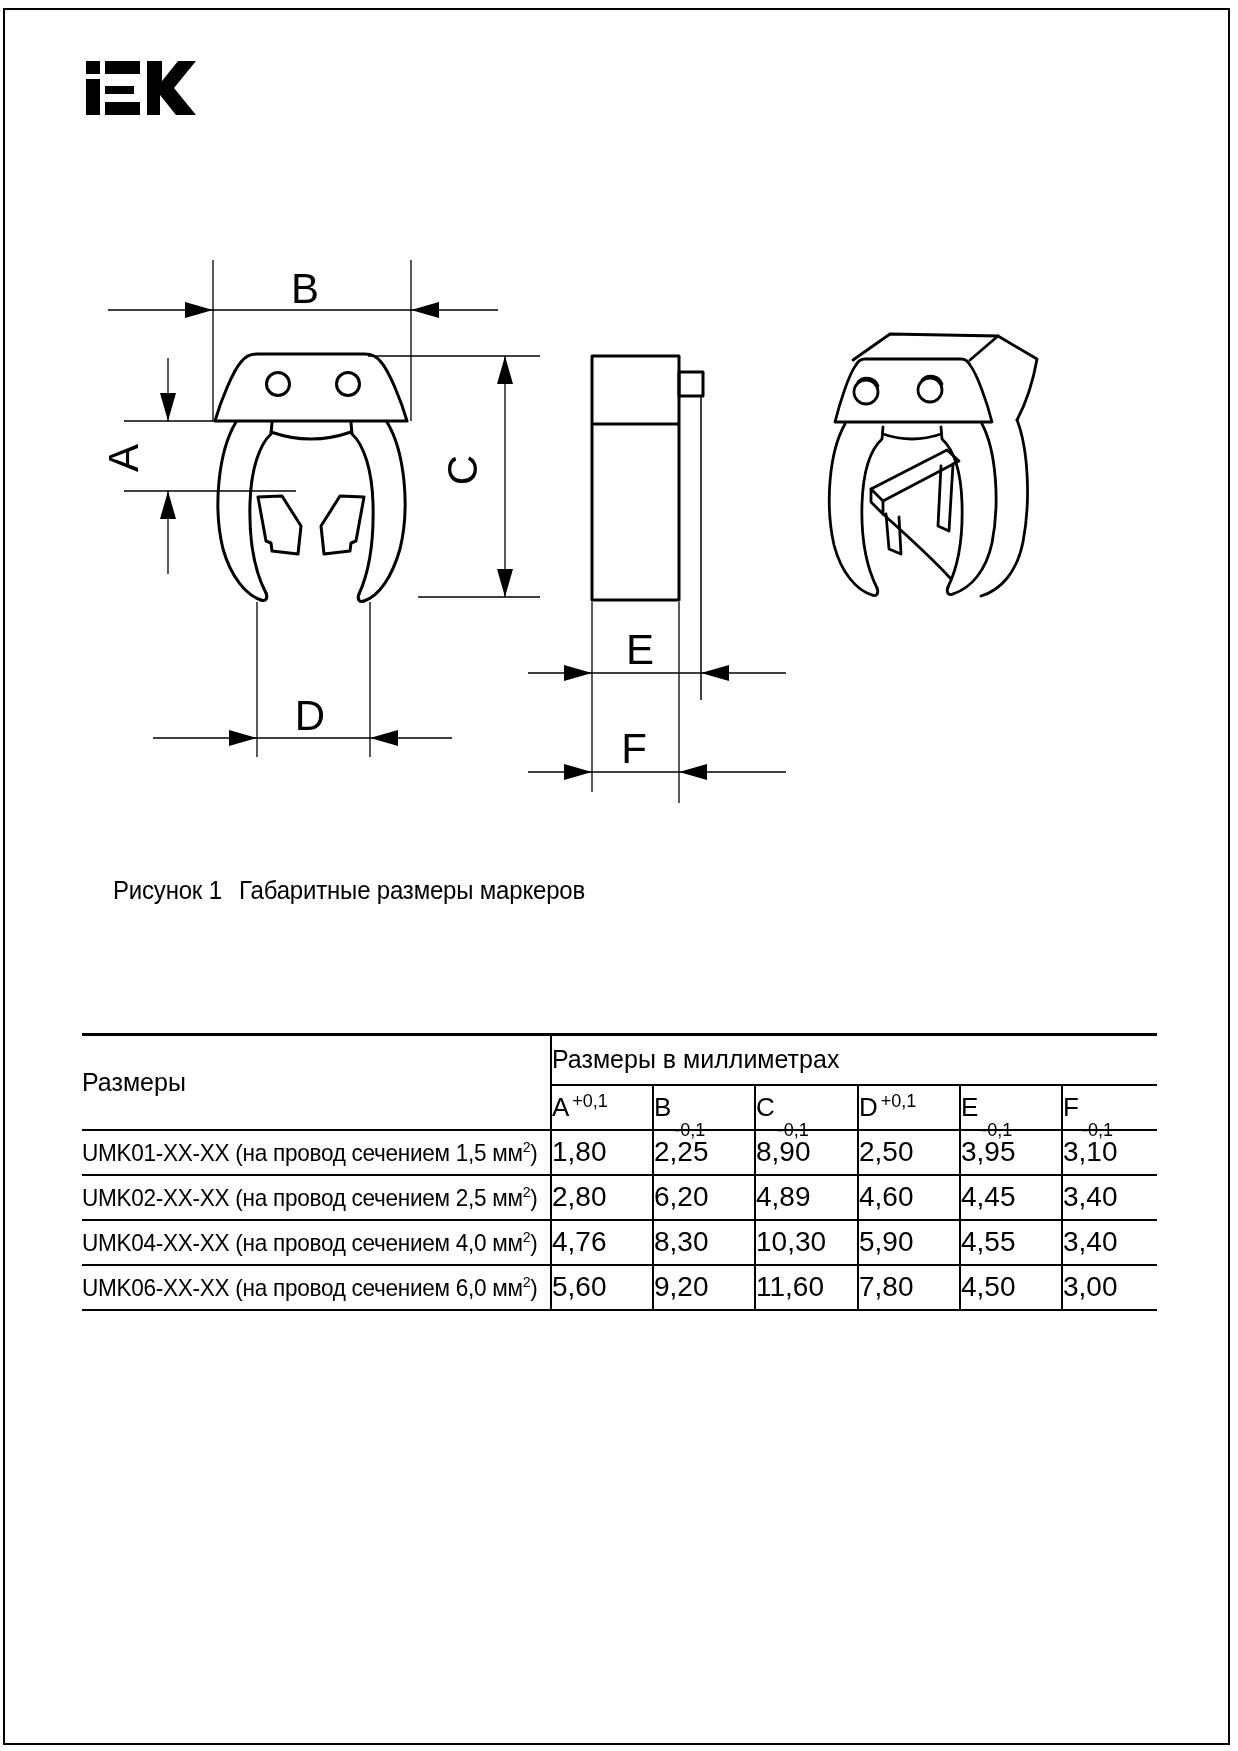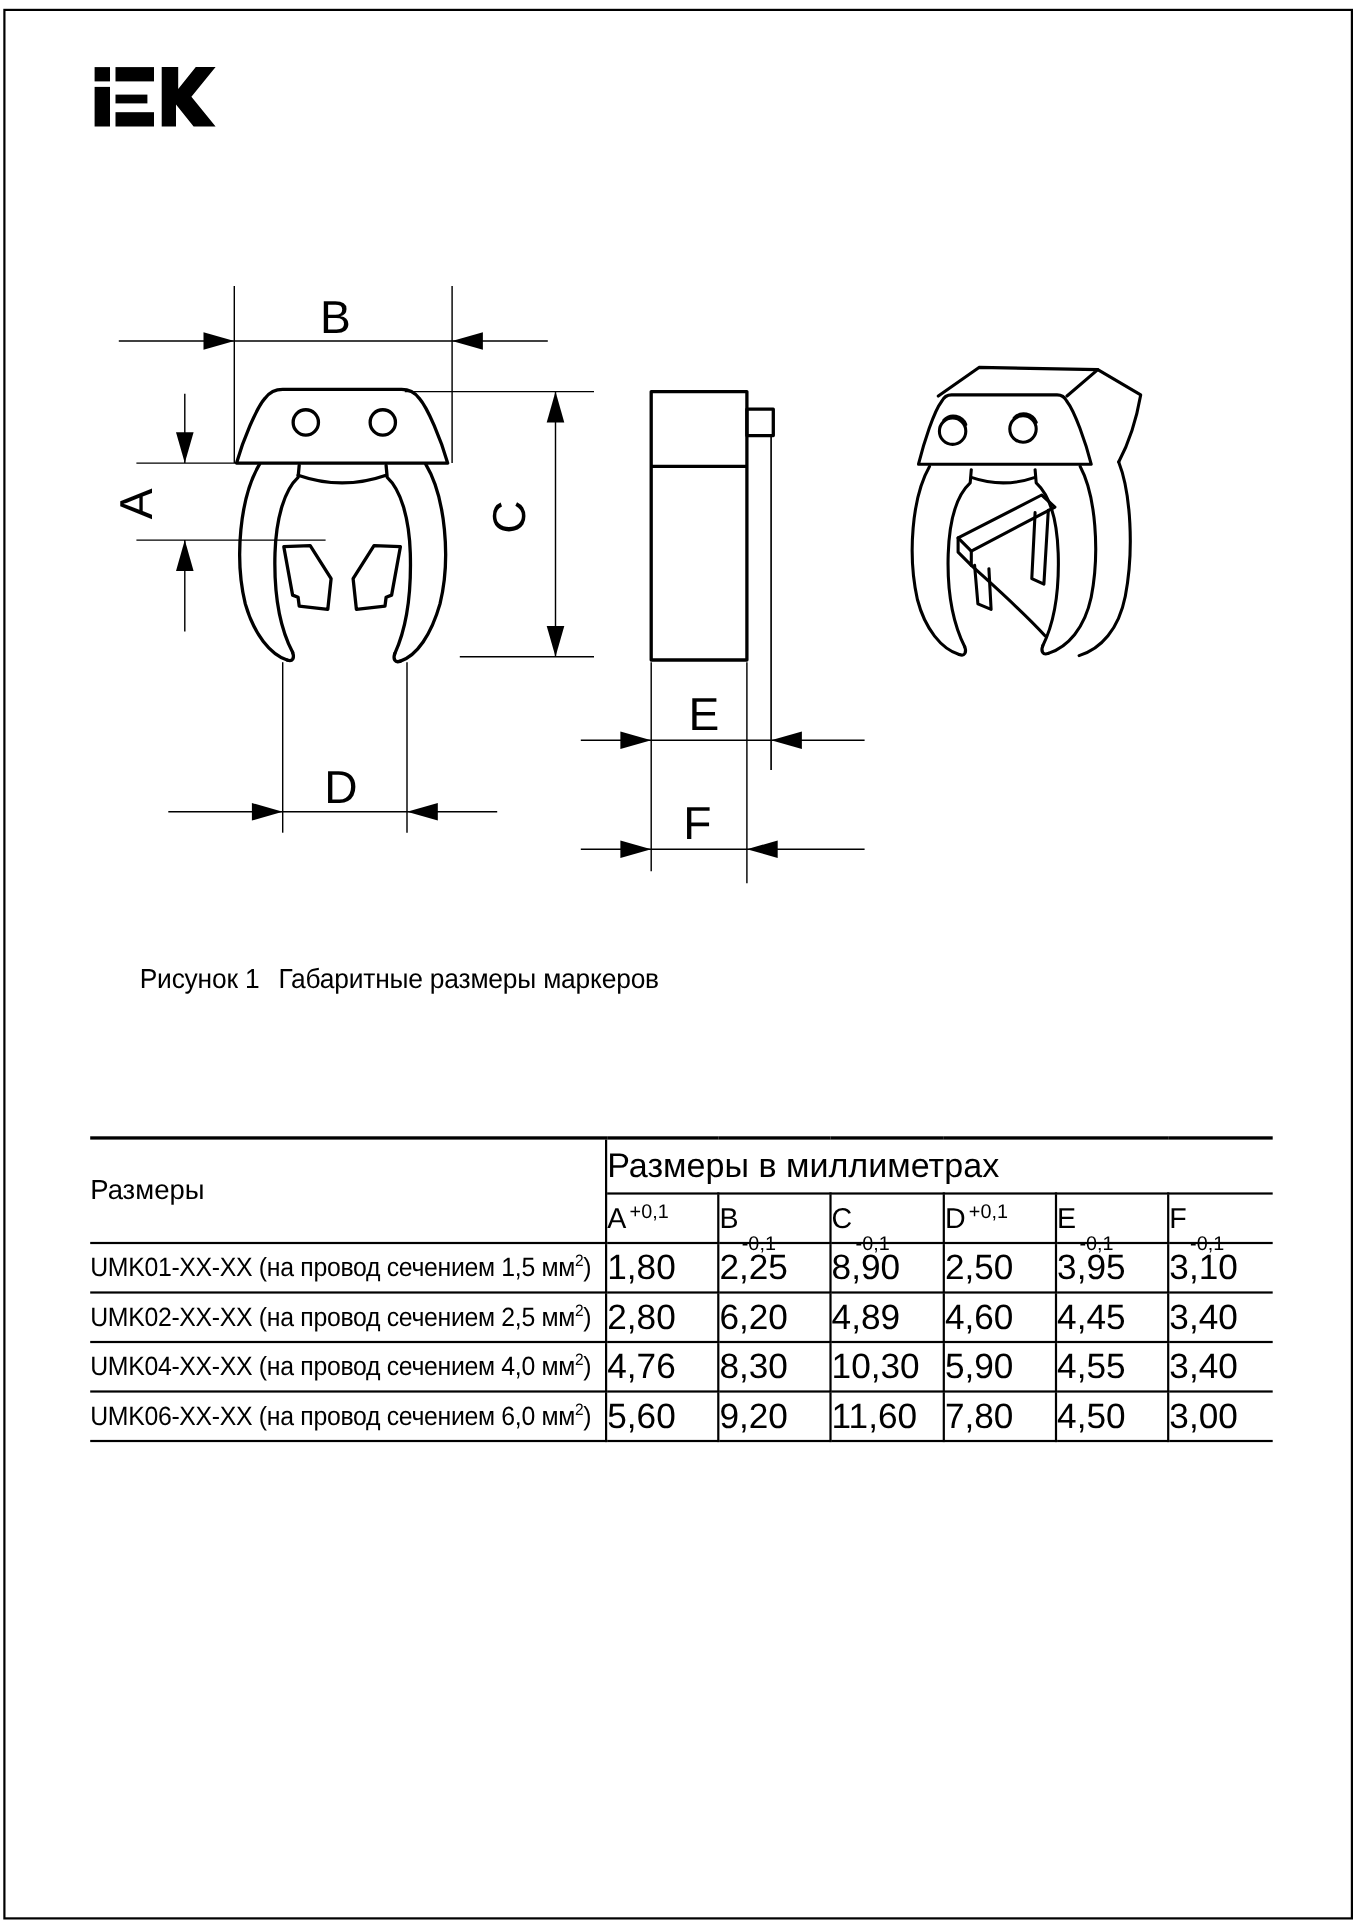--- a/index.html
+++ b/index.html
@@ -1,37 +1,37 @@
 <!DOCTYPE html>
 <html><head>
 <meta charset="utf-8">
 <style>
   html,body{margin:0;padding:0;background:#fff;}
   body{width:1238px;height:1751px;position:relative;font-family:"Liberation Sans",sans-serif;color:#000;overflow:hidden;}
   .page-border{position:absolute;left:3px;top:8px;width:1227px;height:1737px;border:2.5px solid #000;box-sizing:border-box;}
   .logo{position:absolute;left:85px;top:58px;width:115px;height:60px;}
   .drawing{position:absolute;left:0;top:0;width:1238px;height:1020px;}
-  .caption{position:absolute;left:127px;top:876px;font-size:25px;white-space:nowrap;letter-spacing:-0.2px;}
+  .caption{position:absolute;left:113px;top:876px;font-size:25px;white-space:nowrap;letter-spacing:-0.2px;}
   .caption .inner{display:inline-block;transform:scaleX(0.96);transform-origin:left center;}
   .caption .pre{margin-right:18px;}
   table.dims{position:absolute;left:82px;top:1033px;width:1075px;border-collapse:collapse;table-layout:fixed;}
   table.dims td,table.dims th{padding:0;font-weight:normal;text-align:left;vertical-align:middle;box-sizing:border-box;}
   .bt{border-top:3px solid #000;}
   .rt{border-top:2px solid #4d7c0f;border-radius:13px;}
   .bb{border-bottom:2px solid #000;}
   .vr{border-right:2px solid #000;}
   th.art{font-size:25px;font-weight:bold;vertical-align:top;padding:12px 0 0 12px;height:95px;}
-  th.grp{font-size:31px;font-weight:bold;padding-left:14px;height:50px;}
+  th.grp{font-size:25px;font-weight:bold;padding-left:14px;height:50px;}
   td.dh{font-size:26px;padding-left:12px;height:45px;white-space:nowrap;}
   td.dh .tolsup{font-size:18px;position:relative;top:-9px;margin-left:3px;}
   td.dh .tolsub{font-size:18px;position:relative;top:20px;margin-left:3px;}
   td.artcell{font-size:24px;padding-left:12px;height:45px;white-space:nowrap;}
   td.artcell .inner{display:inline-block;transform:scaleX(0.94);transform-origin:left center;white-space:nowrap;letter-spacing:-0.3px;}
   td.artcell sup{font-size:15px;}
-  td.num{font-size:32px;text-align:center;height:45px;margin-left:45px;}
+  td.num{font-size:28px;text-align:center;height:45px;margin-left:45px;}
   svg text{font-family:"Liberation Sans",sans-serif;}
 </style>
 </head>
 <body>
 
 <div class="page-border"></div>
 
 <svg class="logo" viewBox="0 0 115 60" aria-label="IEK">
   <g fill="#000">
     <rect x="1" y="3" width="14" height="13"></rect>

